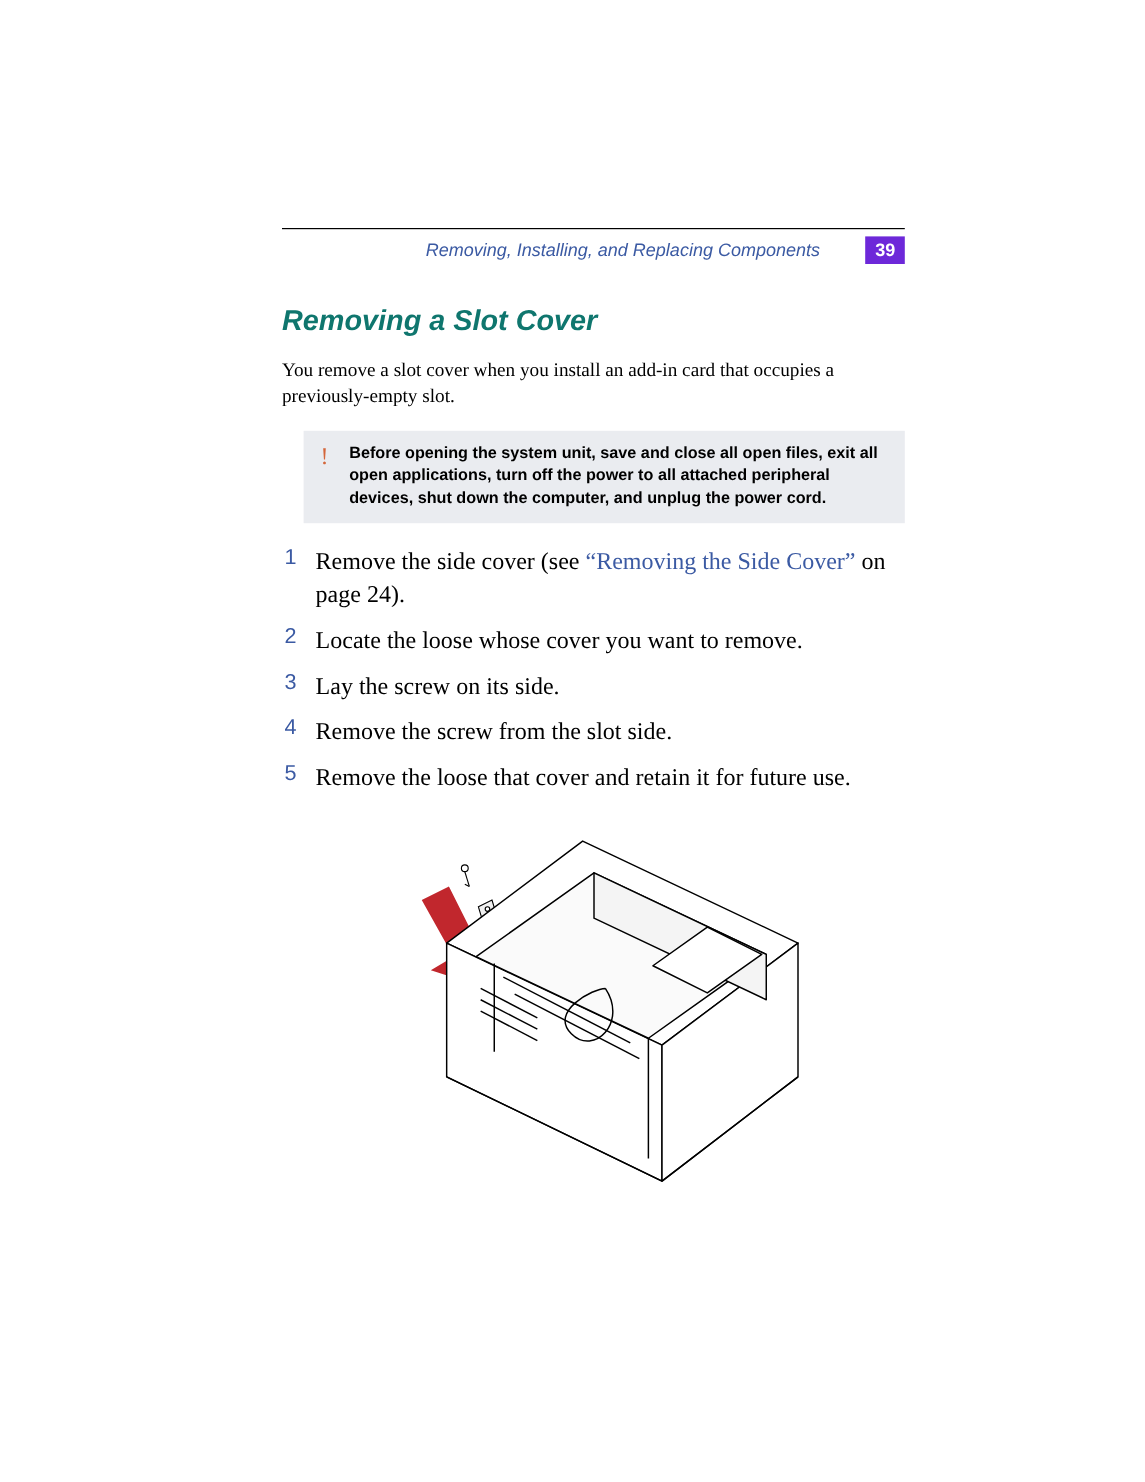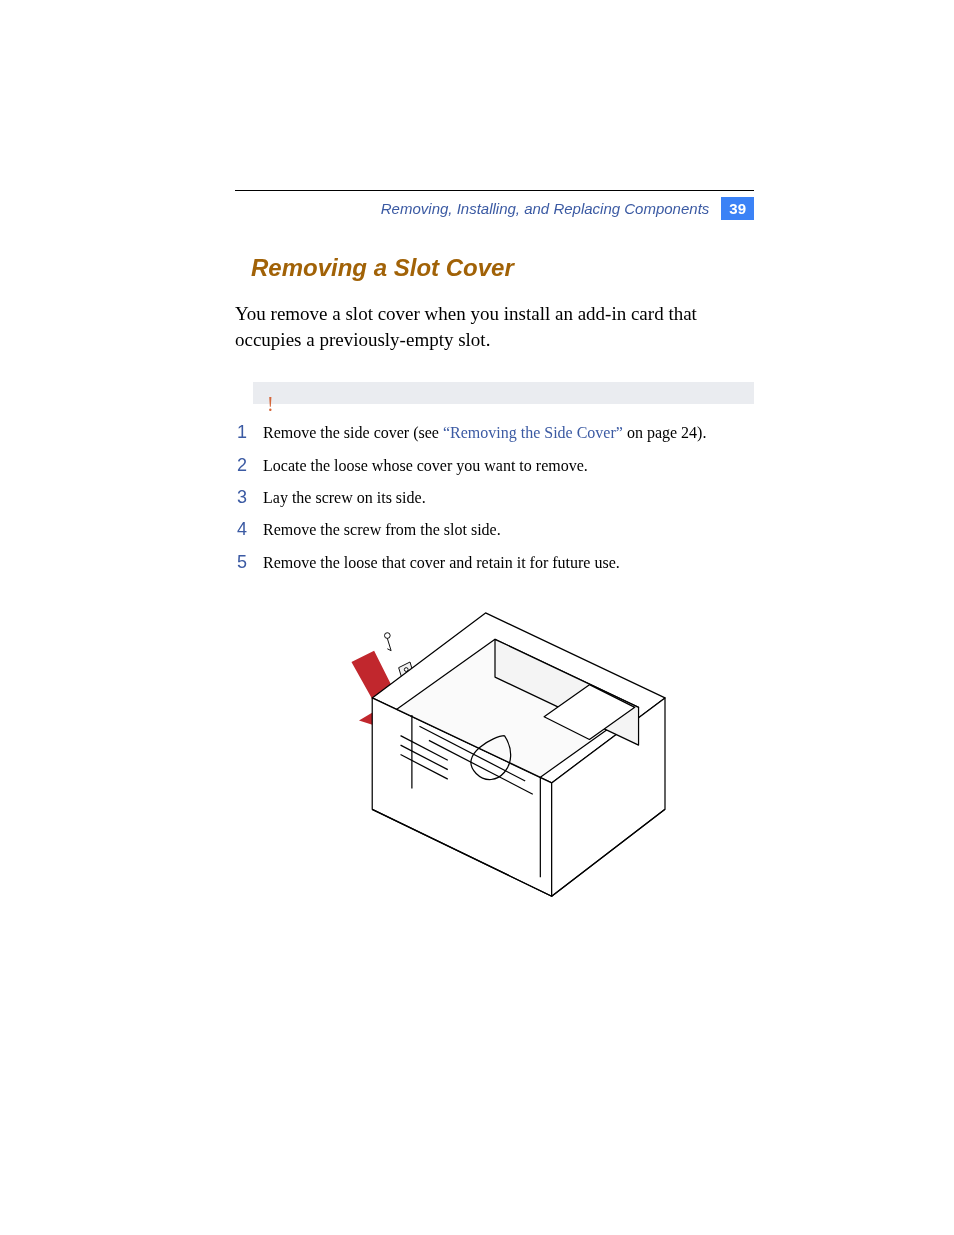--- a/index.html
+++ b/index.html
@@ -18,51 +18,51 @@
   }
   .header-rule {
     border-top: 1px solid #000;
     height: 0;
     margin-bottom: 6px;
   }
   .header {
     display: flex;
     justify-content: flex-end;
     align-items: center;
-    gap: 12px;
+    gap: 38px;
     margin-bottom: 34px;
   }
   .chapter-title {
     font-family: "Segoe UI", "Helvetica Neue", Arial, sans-serif;
     font-style: italic;
     color: #3b5aa3;
     font-size: 15px;
   }
   .page-number-box {
-    background: #3b82f6;
+    background: #6d28d9;
     color: #fff;
     font-family: "Segoe UI", Arial, sans-serif;
     font-weight: bold;
     font-size: 15px;
     padding: 3px 8px;
     min-width: 16px;
     text-align: center;
   }
   .section-title {
     font-family: "Segoe UI", "Helvetica Neue", Arial, sans-serif;
     font-style: italic;
-    color: #a16207;
+    color: #0f766e;
     font-size: 24px;
     font-weight: 600;
-    margin: 0 0 10px 16px;
+    margin: 0 0 10px 0;
   }
   .intro {
-    font-size: 19px;
+    font-size: 16px;
     line-height: 1.35;
-    margin-bottom: 30px;
+    margin-bottom: 18px;
   }
   .warning-box {
     background: #eaecf0;
     padding: 10px 18px 12px 38px;
     margin: 0 0 18px 18px;
     position: relative;
     font-family: "Segoe UI", "Helvetica Neue", Arial, sans-serif;
     font-size: 13.5px;
     font-weight: 700;
     line-height: 1.35;
@@ -80,21 +80,21 @@
   ol.steps {
     list-style: none;
     padding: 0;
     margin: 0 0 20px 0;
     counter-reset: step;
   }
   ol.steps > li {
     counter-increment: step;
     position: relative;
     padding-left: 28px;
-    font-size: 16px;
+    font-size: 20px;
     line-height: 1.4;
     margin-bottom: 10px;
   }
   ol.steps > li::before {
     content: counter(step);
     position: absolute;
     left: 2px;
     top: -2px;
     font-family: "Segoe UI", Arial, sans-serif;
     color: #3b5aa3;
@@ -124,20 +124,21 @@
     <span class="chapter-title">Removing, Installing, and Replacing Components</span>
     <span class="page-number-box">39</span>
   </div>
 
   <h2 class="section-title">Removing a Slot Cover</h2>
 
   <p class="intro">You remove a slot cover when you install an add-in card that occupies a previously-empty slot.</p>
 
   <div class="warning-box">
     <span class="bang">!</span>
+    <span>Before opening the system unit, save and close all open files, exit all open applications, turn off the power to all attached peripheral devices, shut down the computer, and unplug the power cord.</span>
   </div>
 
   <ol class="steps">
     <li>
       <span>Remove the side cover (see </span><span class="xref">“Removing the Side Cover”</span><span> on page 24).</span>
     </li>
     <li>
       <span>Locate the loose whose cover you want to remove.</span>
     </li>
     <li>

